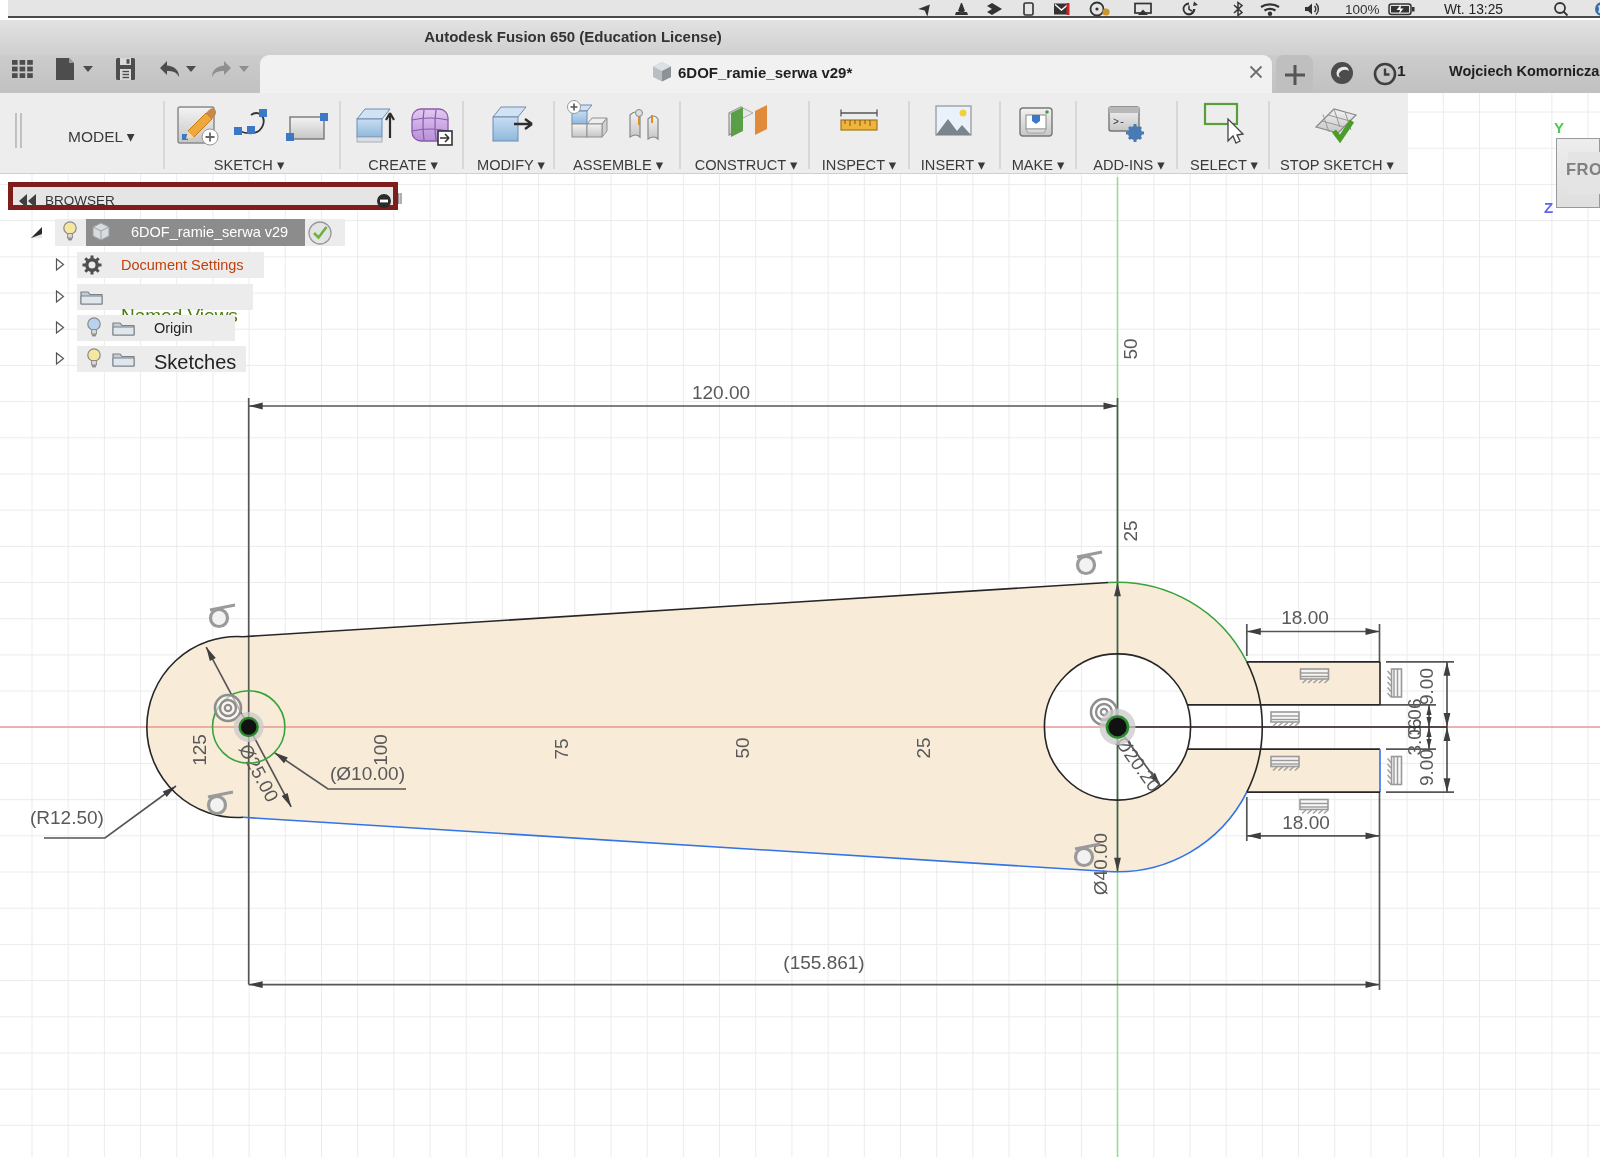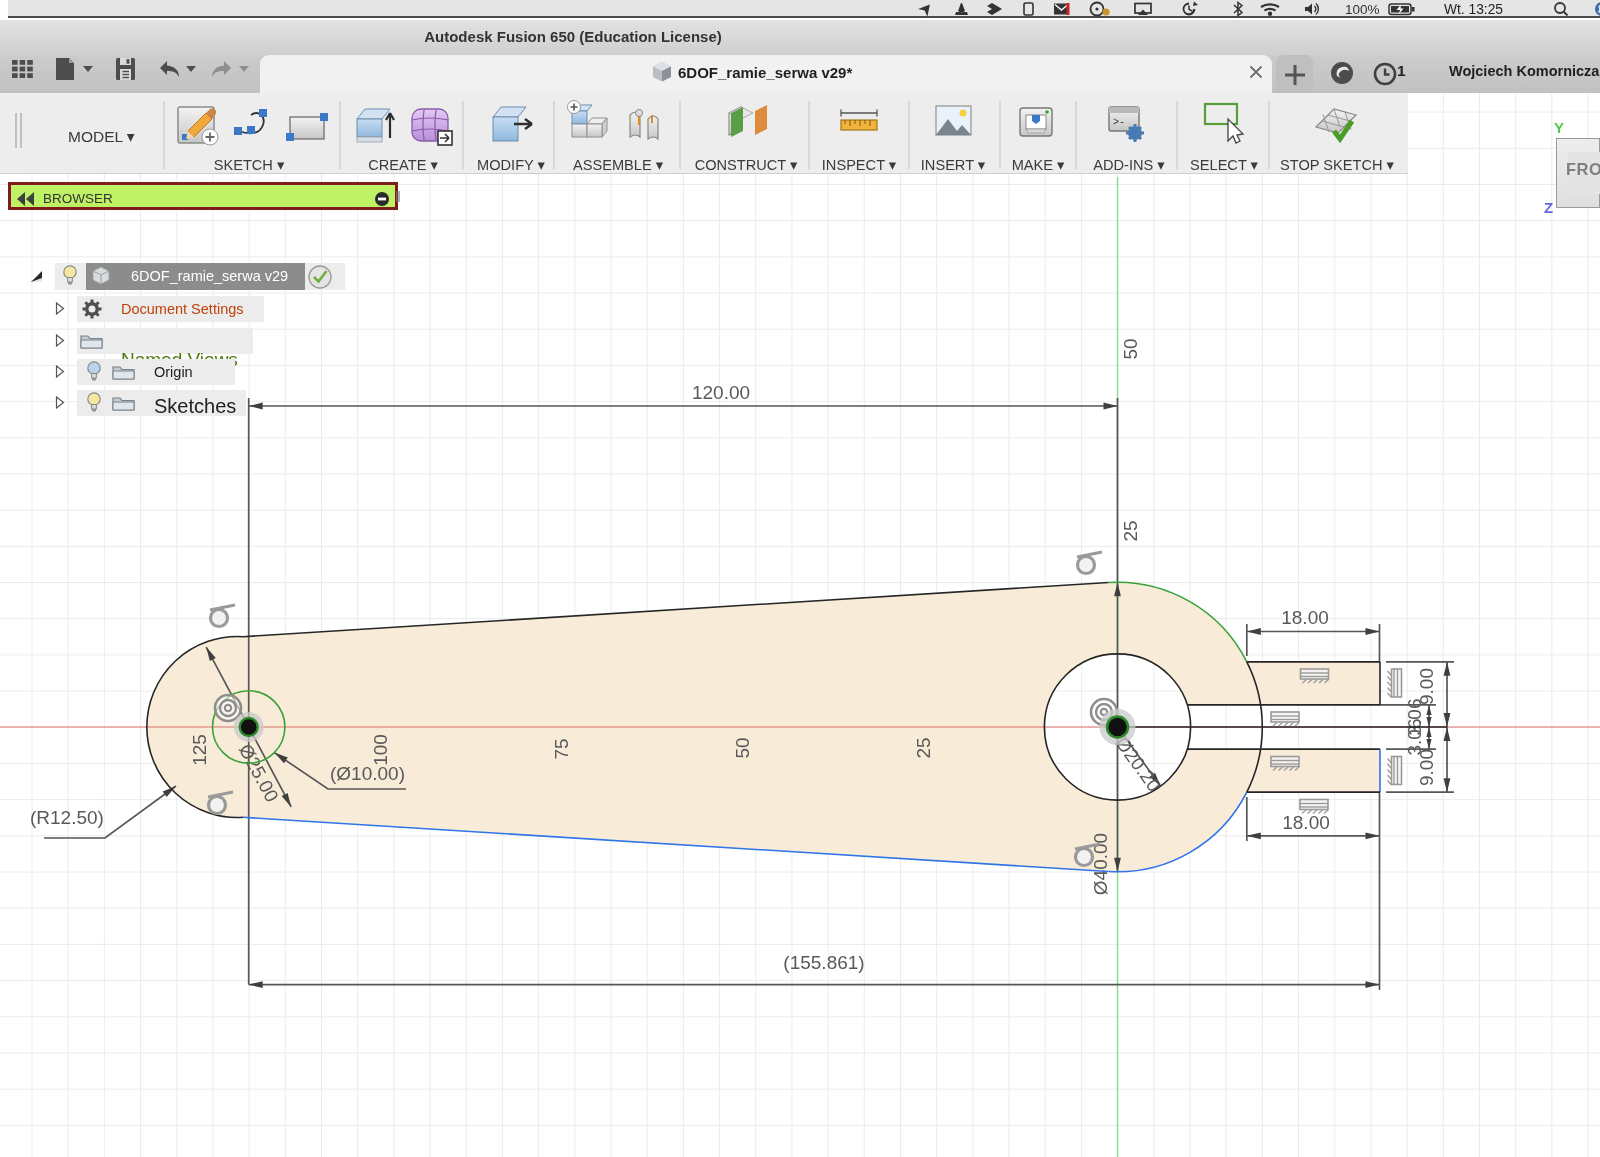--- a/index.html
+++ b/index.html
@@ -14,21 +14,21 @@
   background-color:#ffffff;
   background-image:
     linear-gradient(to right, #ebebeb 1px, transparent 1px),
     linear-gradient(to bottom, #ebebeb 1px, transparent 1px);
   background-size: 36.2px 36.2px, 36.2px 36.2px;
   background-position: 31.5px 0px, 0px 18.6px;
 }
 #sketchsvg { position:absolute; left:0; top:0; width:1600px; height:1157px; }
 .dimtxt { font-size:19px; fill:#595959; font-family:"Liberation Sans",sans-serif; }
 #browser { position:absolute; left:8px; top:182px; width:390px; }
-#bheader { height:28px; background:#bef264; border:3px solid #7f1d1d; position:relative; }
+#bheader { height:28px; background:#e5e5e5; border:5px solid #7f1d1d; position:relative; }
 #viewcube { position:absolute; left:1556px; top:138px; width:44px; height:70px; background:linear-gradient(#ededed,#dfdfdf); border:1.5px solid #9a9a9a; }
 </style>
 </head>
 <body>
 <div id="canvas"></div>
 <svg id="sketchsvg" viewBox="0 0 1600 1157">
 <g stroke-linecap="butt" fill="none">
 <path d="M243.04 636.68 L1108.45 582.48 A144.8 144.8 0 0 1 1246.81 661.84 L1380.0 661.84 L1380.0 704.85 L1187.19 704.85 A73.12 73.12 0 1 0 1187.19 749.15 L1380.0 749.15 L1380.0 792.16 L1246.81 792.16 A144.8 144.8 0 0 1 1108.45 871.52 L243.04 817.32 A90.5 90.5 0 1 1 243.04 636.68 Z" fill="#f8ecd9"></path>
 <line x1="0" y1="727" x2="1600" y2="727" stroke="#e06e6e" stroke-width="1.2"></line>
 <line x1="1117.5" y1="177" x2="1117.5" y2="1157" stroke="#8fdd8f" stroke-width="1.5"></line>
@@ -433,21 +433,21 @@
       <svg width="20" height="14" style="position:absolute;left:6px;top:7px">
         <path d="M8 0 L8 14 L0 7 Z M17 0 L17 14 L9 7 Z" fill="#3f3f3f"></path>
       </svg>
       <span style="position:absolute;left:32px;top:6px;font-size:13.5px;color:#333;">BROWSER</span>
       <svg width="16" height="16" style="position:absolute;left:363px;top:6px">
         <circle cx="8" cy="8" r="7" fill="#2b2b2b"></circle>
         <rect x="4" y="6.6" width="8" height="2.8" fill="#fff"></rect>
       </svg>
       <span style="position:absolute;left:384px;top:4px;font-size:14px;color:#777;">‖</span>
     </div>
-    <div style="position:absolute;left:0;top:0;width:390px;height:200px;margin-top:44px;">
+    <div style="position:absolute;left:0;top:0;width:390px;height:200px;">
       <div style="position:absolute;left:47px;top:37px;width:290px;height:27px;background:#ececec;"></div>
       <div style="position:absolute;left:78px;top:37px;width:219px;height:27px;background:#8c8c8c;"></div>
       <svg width="13" height="13" style="position:absolute;left:22px;top:44px">
         <path d="M1 12 L12 12 L12 1 Z" fill="#2b2b2b"></path>
         <path d="M1 12 L12 12 L12 8 Z" fill="#e8e8e8"></path>
       </svg>
       <svg width="14" height="24" style="position:absolute;left:55px;top:38px">
         <circle cx="7" cy="8" r="6.2" fill="#f5e6a0" stroke="#8a8a8a" stroke-width="1.2"></circle>
         <rect x="4.6" y="13.5" width="4.8" height="4.5" fill="#d9d9d9" stroke="#8a8a8a" stroke-width="1"></rect>
         <rect x="5.1" y="18.2" width="3.8" height="2.2" fill="#8a8a8a"></rect>

